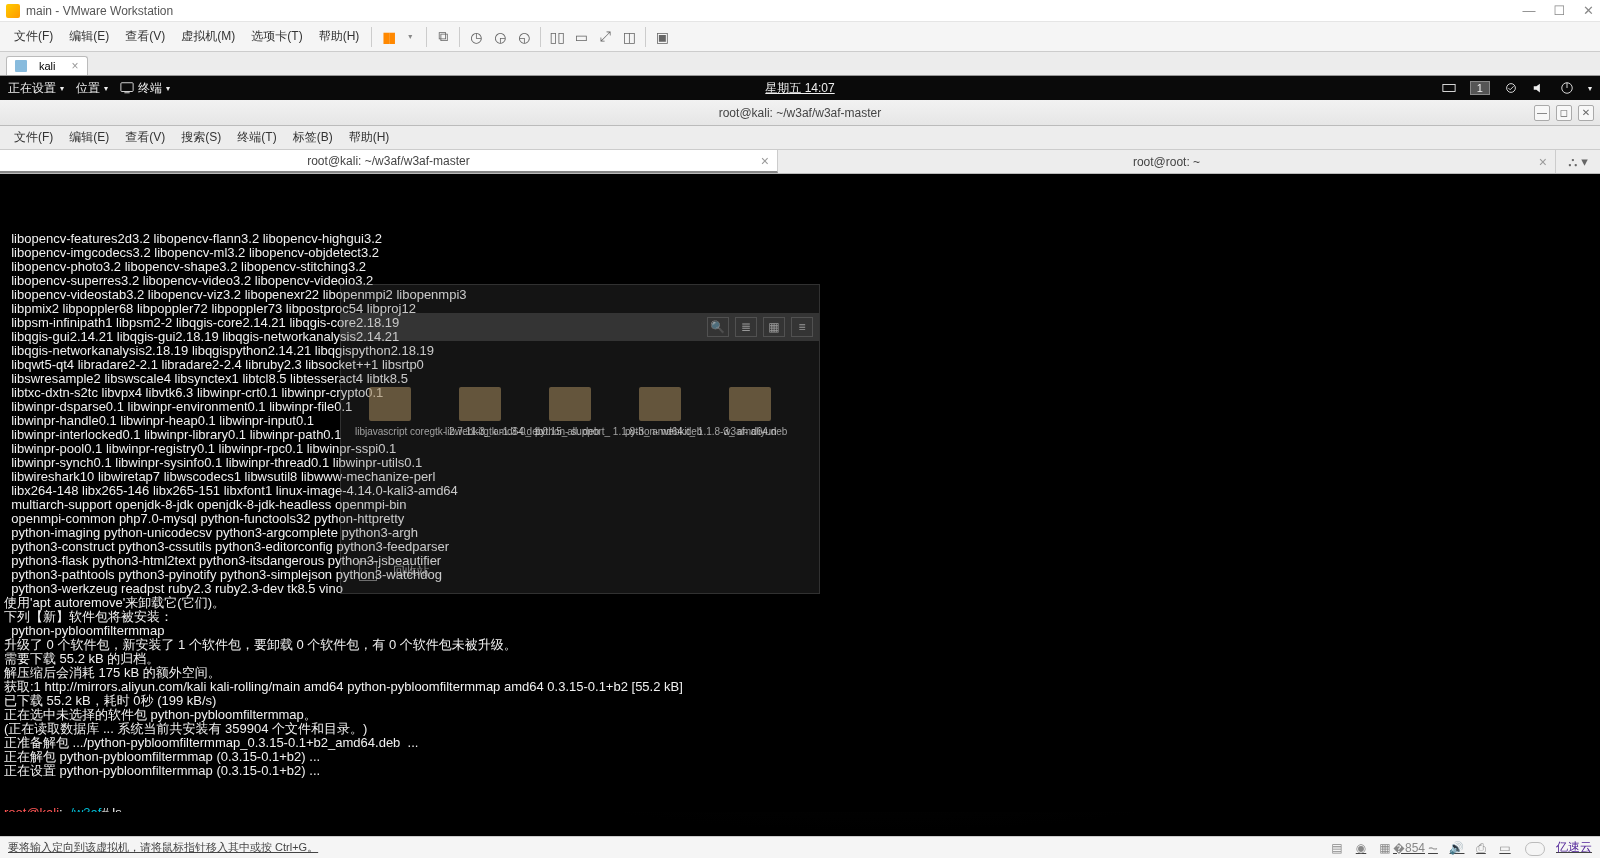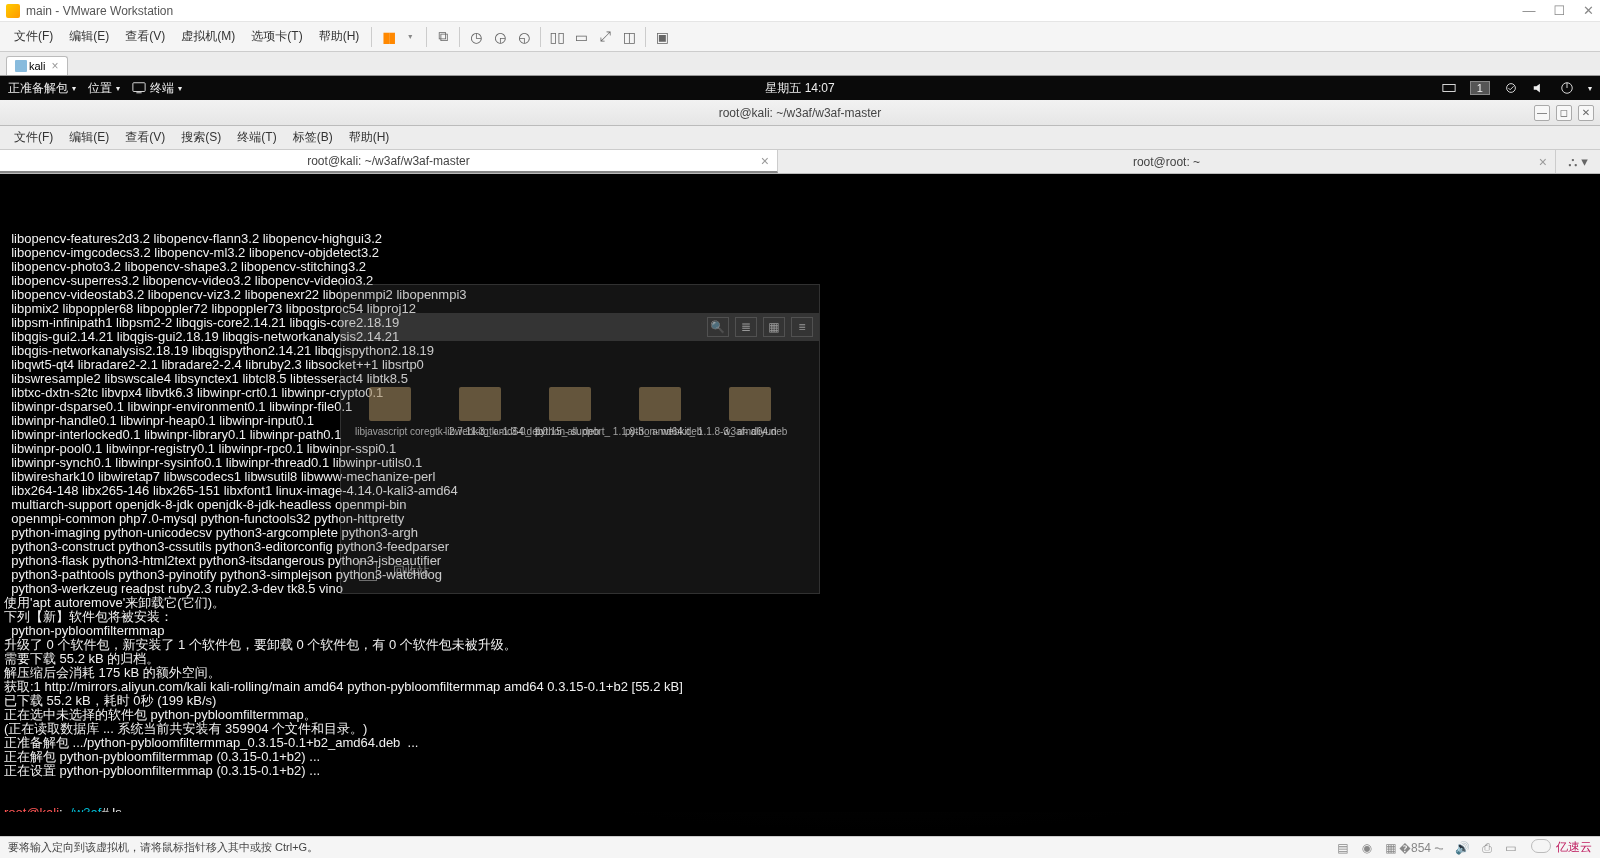--- a/index.html
+++ b/index.html
@@ -14,33 +14,33 @@
 
 .vm-menubar { height: 30px; background: #f5f5f5; display: flex; align-items: center; padding: 0 6px; font-size: 12px; color: #333; border-bottom: 1px solid #ccc; }
 .vm-menubar .menu-item { padding: 0 8px; cursor: pointer; }
 .vm-menubar .sep { width: 1px; height: 20px; background: #ccc; margin: 0 4px; }
 .vm-menubar .tool-btn { width: 24px; height: 22px; display: flex; align-items: center; justify-content: center; cursor: pointer; color: #666; font-size: 14px; }
 .vm-menubar .pause-icon { color: #ff8800; font-weight: bold; letter-spacing: -2px; }
 .vm-menubar .dropdown-caret { font-size: 8px; color: #888; margin-left: -2px; }
 
 
 .vm-tabbar { height: 24px; background: #ececec; display: flex; align-items: flex-end; padding: 0 6px; border-bottom: 1px solid #999; }
-.vm-tab { background: #fff; border: 1px solid #bbb; border-bottom: none; border-radius: 3px 3px 0 0; padding: 2px 8px; font-size: 11px; display: flex; align-items: center; gap: 2px; }
+.vm-tab { background: #fff; border: 1px solid #bbb; border-bottom: none; border-radius: 3px 3px 0 0; padding: 2px 8px; font-size: 11px; display: flex; align-items: center; gap: 12px; }
 .vm-tab .tab-icon { width: 12px; height: 12px; background: #88bbdd; border-radius: 1px; }
 .vm-tab .tab-close { color: #999; font-size: 12px; cursor: pointer; margin-left: 4px; }
 
 
 .guest { position: relative; width: 100%; height: calc(858px - 22px - 30px - 24px - 22px); background: #000; overflow: hidden; }
 
 
 .gnome-panel { height: 24px; background: #0a0a0a; display: flex; align-items: center; color: #eee; font-size: 12px; padding: 0 8px; }
 .gnome-panel .left { display: flex; align-items: center; gap: 12px; }
 .gnome-panel .left .gp-item { display: flex; align-items: center; gap: 4px; cursor: pointer; }
 .gnome-panel .caret { font-size: 8px; }
-.gnome-panel .center { position: absolute; left: 50%; transform: translateX(-50%); }
+.gnome-panel .center { position: absolute; left: 50%; transform: translateX(-50%); text-decoration: underline; }
 .gnome-panel .right { margin-left: auto; display: flex; align-items: center; gap: 14px; }
 .gnome-panel .ws-box { background: #555; padding: 0 6px; border: 1px solid #888; font-size: 11px; }
 .gnome-panel svg { width: 14px; height: 14px; fill: #eee; }
 
 
 .term-titlebar { height: 26px; background: linear-gradient(#f2f2f2,#e6e6e6); border-bottom: 1px solid #bbb; display: flex; align-items: center; justify-content: center; font-size: 12px; color: #444; position: relative; }
 .term-titlebar .wc { position: absolute; right: 6px; display: flex; gap: 6px; }
 .term-titlebar .wc span { width: 16px; height: 16px; border: 1px solid #aaa; border-radius: 2px; display: flex; align-items: center; justify-content: center; font-size: 10px; color: #666; cursor: pointer; background: #f8f8f8; }
 
 
@@ -77,24 +77,24 @@
 .wallpaper .tm { font-size: 16px; color: #555; position: absolute; right: 310px; top: 210px; }
 .wallpaper .tagline { position: absolute; right: 300px; top: 340px; font-size: 22px; color: #555; font-style: italic; }
 .wallpaper .badge { position: absolute; right: 60px; top: 190px; width: 24px; height: 24px; background: radial-gradient(#ffdd55,#cc9900); border-radius: 50%; }
 .wallpaper .badge-n { position: absolute; right: 56px; top: 208px; font-size: 10px; color: #fff; }
 .wallpaper .swirl { position: absolute; right: 90px; top: 300px; width: 70px; height: 50px; border: 3px solid #992222; border-radius: 50% 50% 0 50%; border-top-color: transparent; border-right-color: #ff7733; }
 
 
 .term-window { position: absolute; inset: 24px 0 0 0; z-index: 2; display: flex; flex-direction: column; }
 
 
-.vm-statusbar { height: 22px; background: #f5f5f5; border-top: 1px solid #ccc; display: flex; align-items: center; padding: 0 8px; font-size: 11px; color: #444; }
+.vm-statusbar { height: 22px; background: #f5f5f5; border-top: 1px solid #ccc; display: flex; align-items: center; padding: 0 8px; font-size: 11px; color: #444; text-decoration: underline; }
 .vm-statusbar .status-icons { margin-left: auto; display: flex; gap: 8px; align-items: center; }
 .vm-statusbar .status-icons span { width: 16px; height: 14px; display: flex; align-items: center; justify-content: center; color: #888; font-size: 12px; }
-.vm-statusbar .brand { margin-left: 12px; display: flex; align-items: flex-start; gap: 5px; color: #be185d; font-size: 12px; }
+.vm-statusbar .brand { margin-left: 12px; display: flex; align-items: flex-end; gap: 11px; color: #4c1d95; font-size: 12px; }
 .vm-statusbar .brand .cloud { width: 20px; height: 14px; border: 1px solid #bbb; border-radius: 8px; }
 </style>
 </head>
 <body>
 
 <div class="titlebar">
   <div class="app-icon"></div>
   <span>main - VMware Workstation</span>
   <div class="win-controls">
     <span>—</span>
@@ -145,21 +145,21 @@
     <div class="tm">™</div>
     <div class="tagline">re you are able to hear"</div>
     <div class="badge"></div>
     <div class="badge-n">9</div>
     <div class="swirl"></div>
   </div>
 
   <div class="gnome-panel">
     <div class="left">
       <div class="gp-item">
-        <span>正准备解包</span>
+        <span>正在设置</span>
           <span class="caret">▾</span>
       </div>
       <div class="gp-item">
         <span>位置</span>
           <span class="caret">▾</span>
       </div>
       <div class="gp-item">
         <svg viewBox="0 0 16 16">
             <rect x="1" y="2" width="14" height="10" rx="1" fill="none" stroke="#eee"></rect>
             <rect x="5" y="13" width="6" height="1"></rect>

